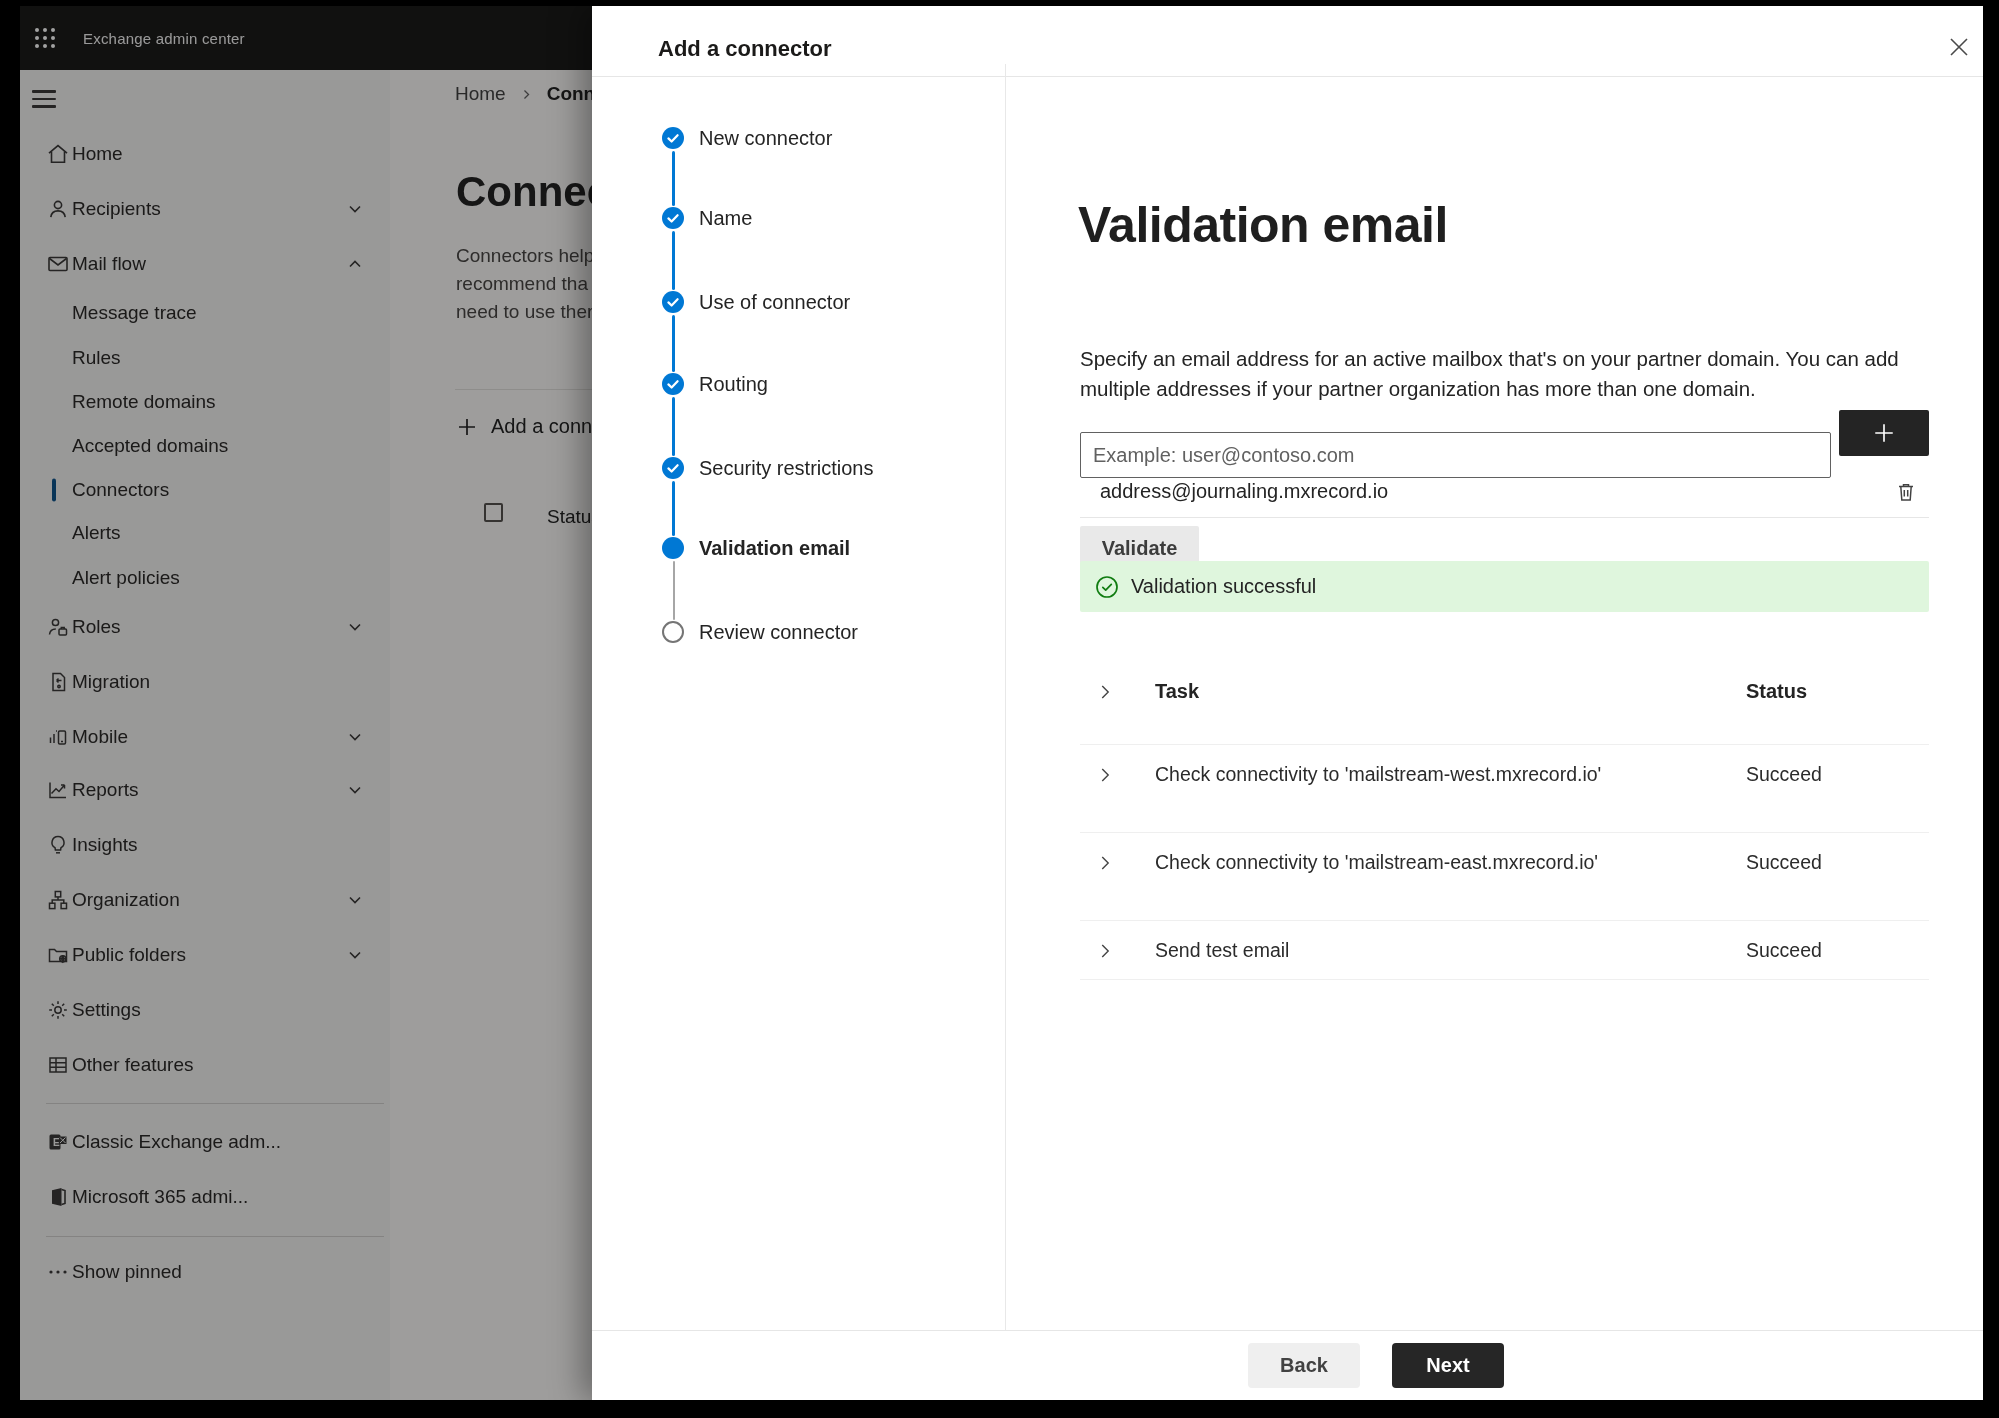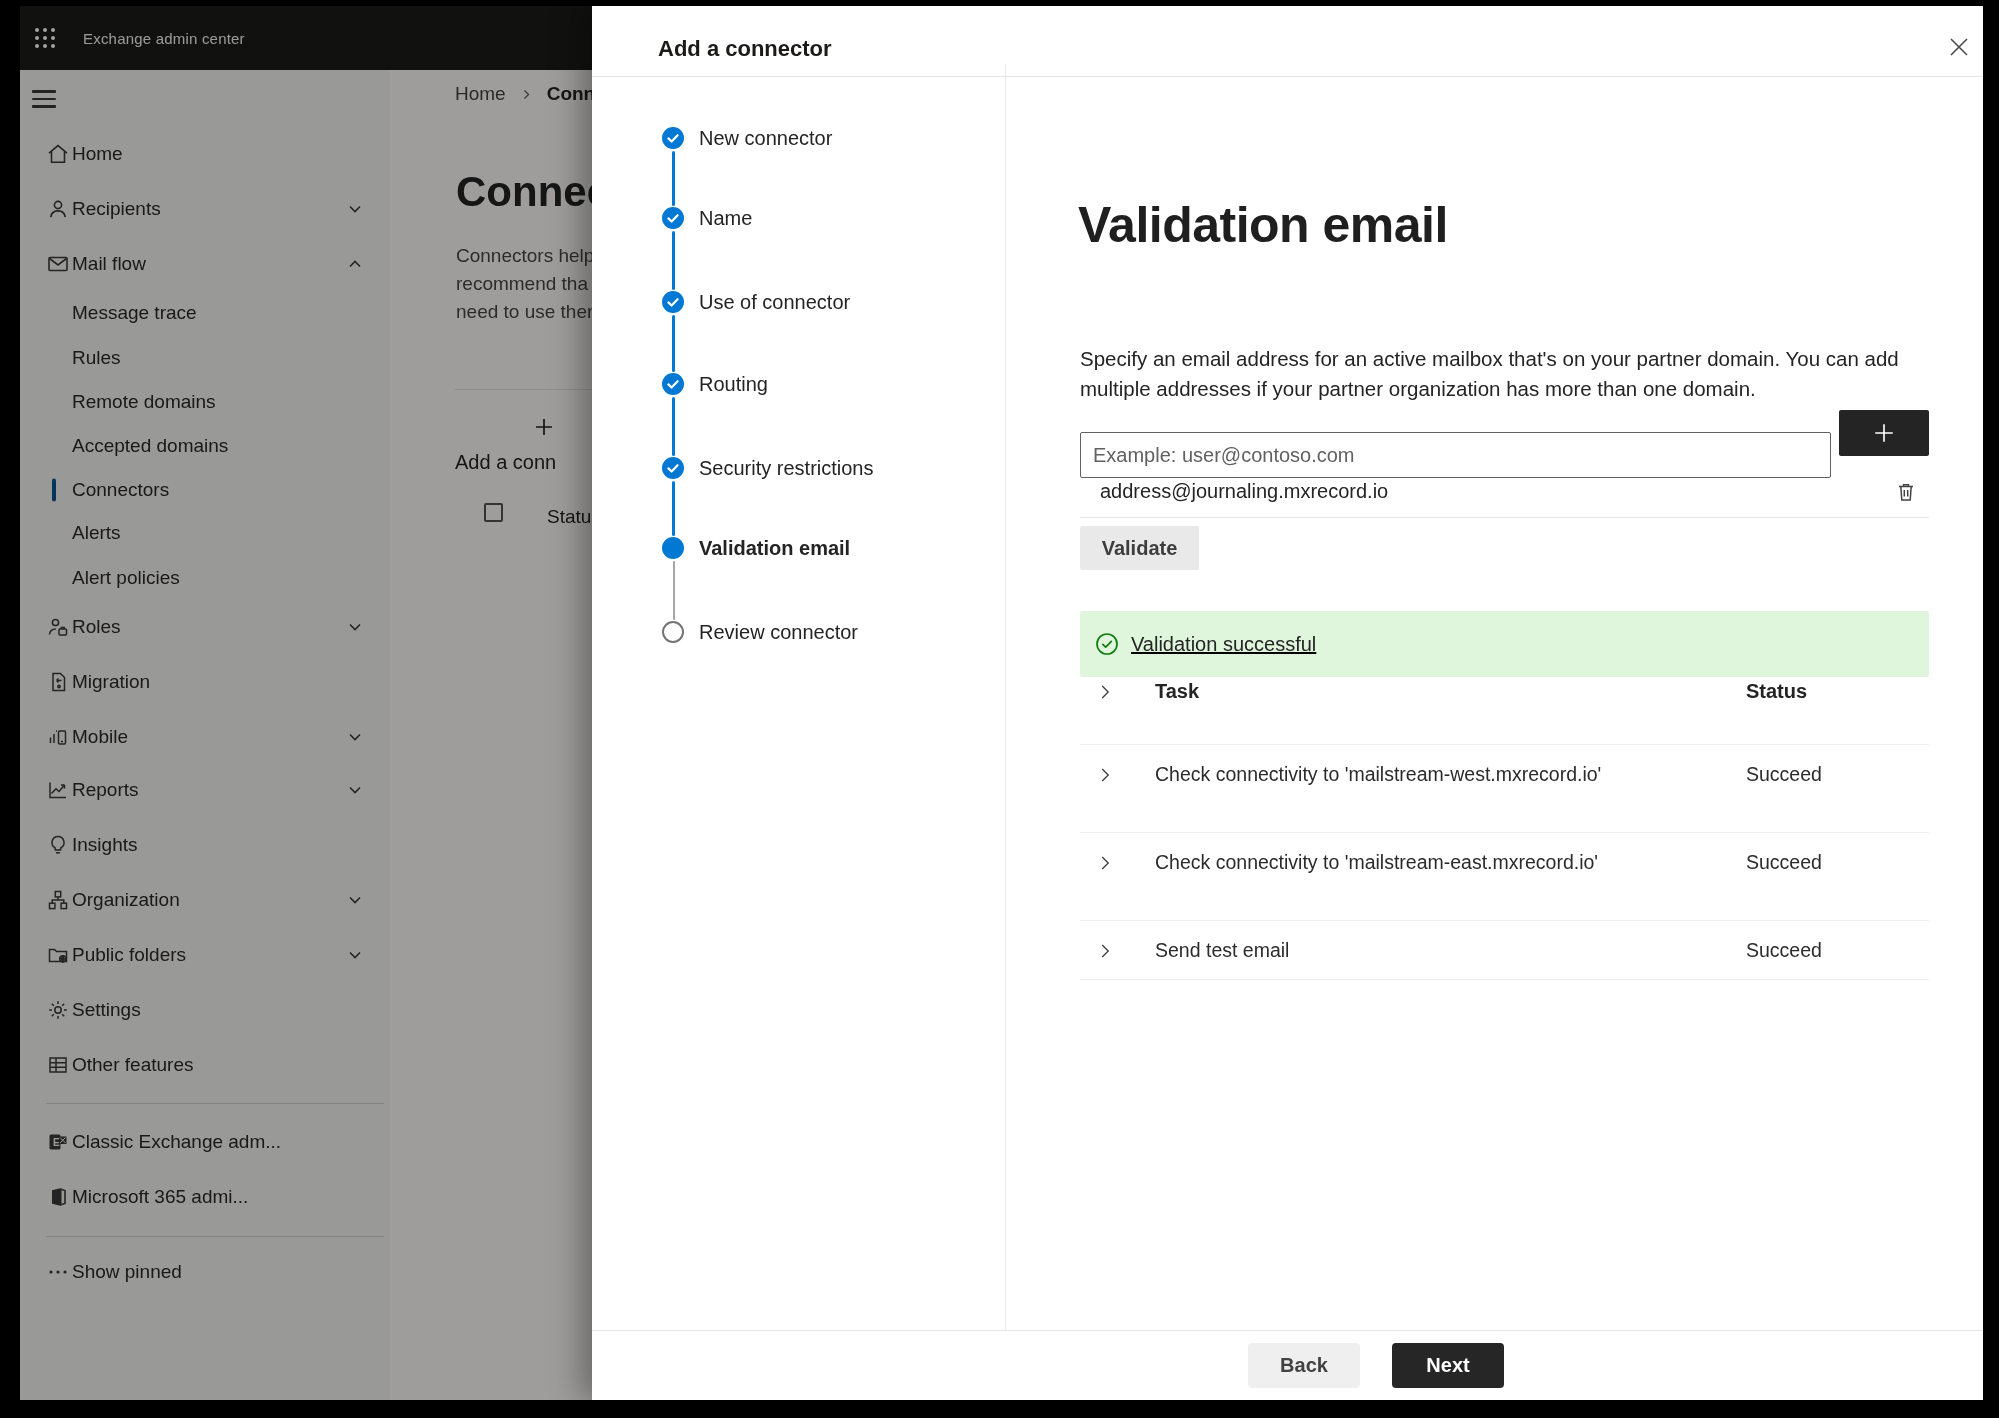--- a/index.html
+++ b/index.html
@@ -23,21 +23,21 @@
   .sel-bar{position:absolute;left:32px;top:50%;transform:translateY(-50%);width:4px;height:23px;border-radius:2px;background:#0f548c;}
   .side-divider{position:absolute;left:26px;width:338px;height:1px;background:#d2d0ce;}
 
   
   .bg-main{position:absolute;left:370px;top:64px;width:1593px;height:1330px;background:#faf9f8;overflow:hidden;}
   .crumb{position:absolute;left:65px;top:13px;display:flex;align-items:center;gap:14px;font-size:19px;color:#424242;white-space:nowrap;}
   .crumb .cur{font-weight:600;color:#242424;}
   .bg-title{position:absolute;left:66px;top:98px;font-size:42px;font-weight:700;color:#242424;white-space:nowrap;}
   .bg-para{position:absolute;left:66px;top:172px;font-size:19px;line-height:28px;color:#494745;white-space:nowrap;}
   .bg-divider{position:absolute;left:65px;top:319px;width:560px;height:1px;background:#e1dfdd;}
-  .bg-add{position:absolute;left:65px;top:345px;display:flex;align-items:flex-end;gap:12px;font-size:20px;color:#242424;white-space:nowrap;cursor:pointer;flex-direction:column;}
+  .bg-add{position:absolute;left:65px;top:345px;display:flex;align-items:flex-start;gap:12px;font-size:20px;color:#242424;white-space:nowrap;cursor:pointer;}
   .bg-checkbox{position:absolute;left:94px;top:433px;width:19px;height:19px;border:2px solid #55524f;border-radius:2px;cursor:pointer;}
   .bg-status{position:absolute;left:157px;top:436px;font-size:19px;color:#242424;}
 
   
   .overlay{position:absolute;left:0;top:0;width:1963px;height:1394px;background:rgba(0,0,0,0.37);z-index:5;}
 
   
   .dialog{position:absolute;left:572px;top:0;width:1391px;height:1394px;background:#fff;z-index:10;box-shadow:-10px 0 30px rgba(0,0,0,.35);}
   .dlg-header{position:absolute;left:0;top:13px;width:100%;height:58px;border-bottom:1px solid #e6e6e6;background:#fff;}
   .dlg-title{position:absolute;left:66px;top:17px;font-size:22px;font-weight:700;color:#1b1a19;}
@@ -61,21 +61,21 @@
   .email-input::placeholder{color:#616161;opacity:1;}
   .add-addr-btn{position:absolute;left:1247px;top:404px;width:90px;height:46px;background:#242424;border:none;border-radius:2px;color:#fff;cursor:pointer;display:flex;align-items:center;justify-content:center;}
 
   .addr-row{position:absolute;left:488px;top:460px;width:849px;height:51px;display:flex;align-items:center;justify-content:space-between;}
   .addr-text{padding-left:20px;font-size:20px;color:#242424;}
   .trash-btn{margin-right:8px;width:30px;height:30px;color:#424242;cursor:pointer;display:flex;align-items:center;justify-content:center;}
   .addr-divider{position:absolute;left:488px;top:511px;width:849px;height:1px;background:#e6e6e6;}
 
   .validate-btn{position:absolute;left:488px;top:520px;width:119px;height:44px;background:#e9e9e9;border:none;border-radius:2px;font-size:20px;font-weight:600;color:#3d3d3d;cursor:pointer;}
 
-  .banner{position:absolute;left:488px;top:605px;width:849px;height:66px;background:#dff6dd;border-radius:2px;display:flex;align-items:center;text-decoration:underline;}
+  .banner{position:absolute;left:488px;top:555px;width:849px;height:51px;background:#dff6dd;border-radius:2px;display:flex;align-items:center;}
   .banner .bicon{margin-left:15px;width:24px;height:24px;color:#107c10;}
   .banner .btext{margin-left:12px;font-size:20px;color:#242424;}
 
   .vtable{position:absolute;left:488px;top:667px;width:849px;}
   .vhead{position:relative;height:43px;}
   .vhead .hchev{position:absolute;left:14px;top:8px;width:22px;height:22px;color:#424242;}
   .vhead .htask{position:absolute;left:75px;top:7px;font-size:20px;font-weight:600;color:#242424;}
   .vhead .hstatus{position:absolute;left:666px;top:7px;font-size:20px;font-weight:600;color:#242424;}
   .vrow{position:relative;height:60px;border-top:1px solid #efefef;cursor:pointer;margin-top:28px;}
   .vrow .rchev{position:absolute;left:14px;top:19px;width:22px;height:22px;color:#424242;}

